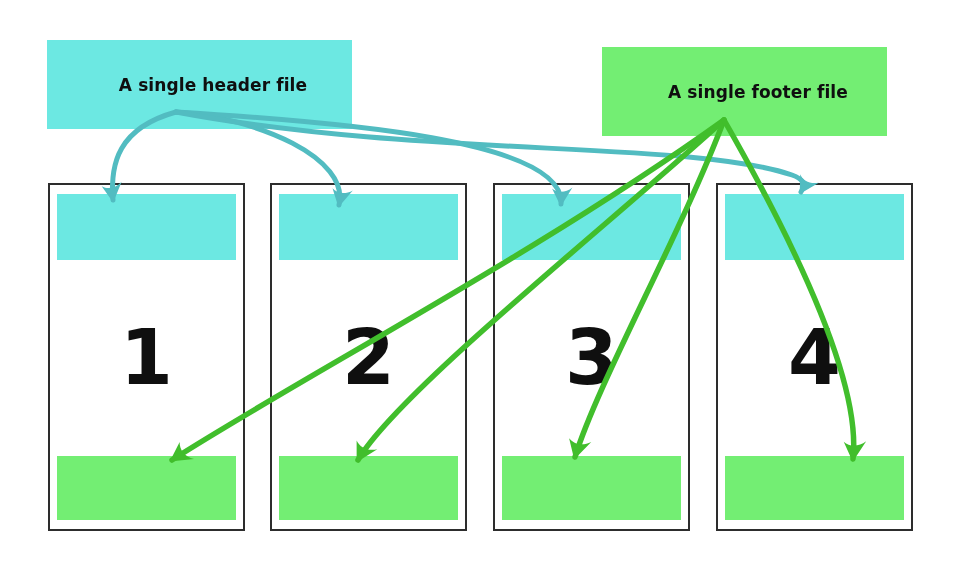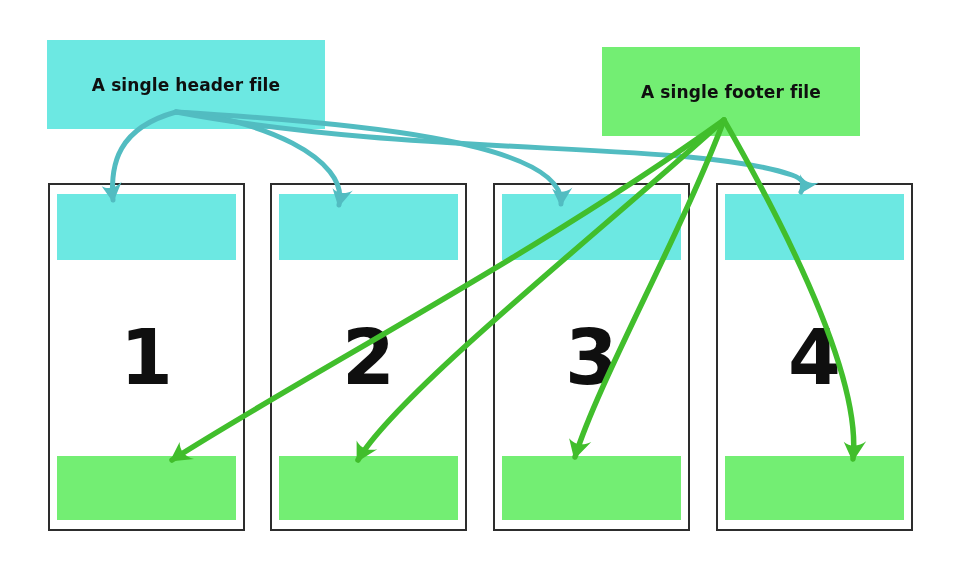--- a/index.html
+++ b/index.html
@@ -10,20 +10,21 @@
     overflow: hidden;
   }
   .canvas { position: relative; width: 960px; height: 568px; background: #ffffff; }
 
   
   .src-box {
     position: absolute;
     display: flex; align-items: center; justify-content: center;
     font-weight: bold; font-size: 17px; color: #0f0f0f;
     letter-spacing: 0.1px;
+    padding-left: 27px;
   }
   .header-src { left: 47px; top: 40px; width: 278px; height: 89px; background: #6ce8e2; }
   .footer-src { left: 602px; top: 47px; width: 258px; height: 89px; background: #73ee73; }
 
   
   .page {
     position: absolute; top: 183px; height: 348px; width: 197px;
     border: 2px solid #2d2d2d; background: #ffffff;
     box-sizing: border-box;
     display: flex; flex-direction: column;

